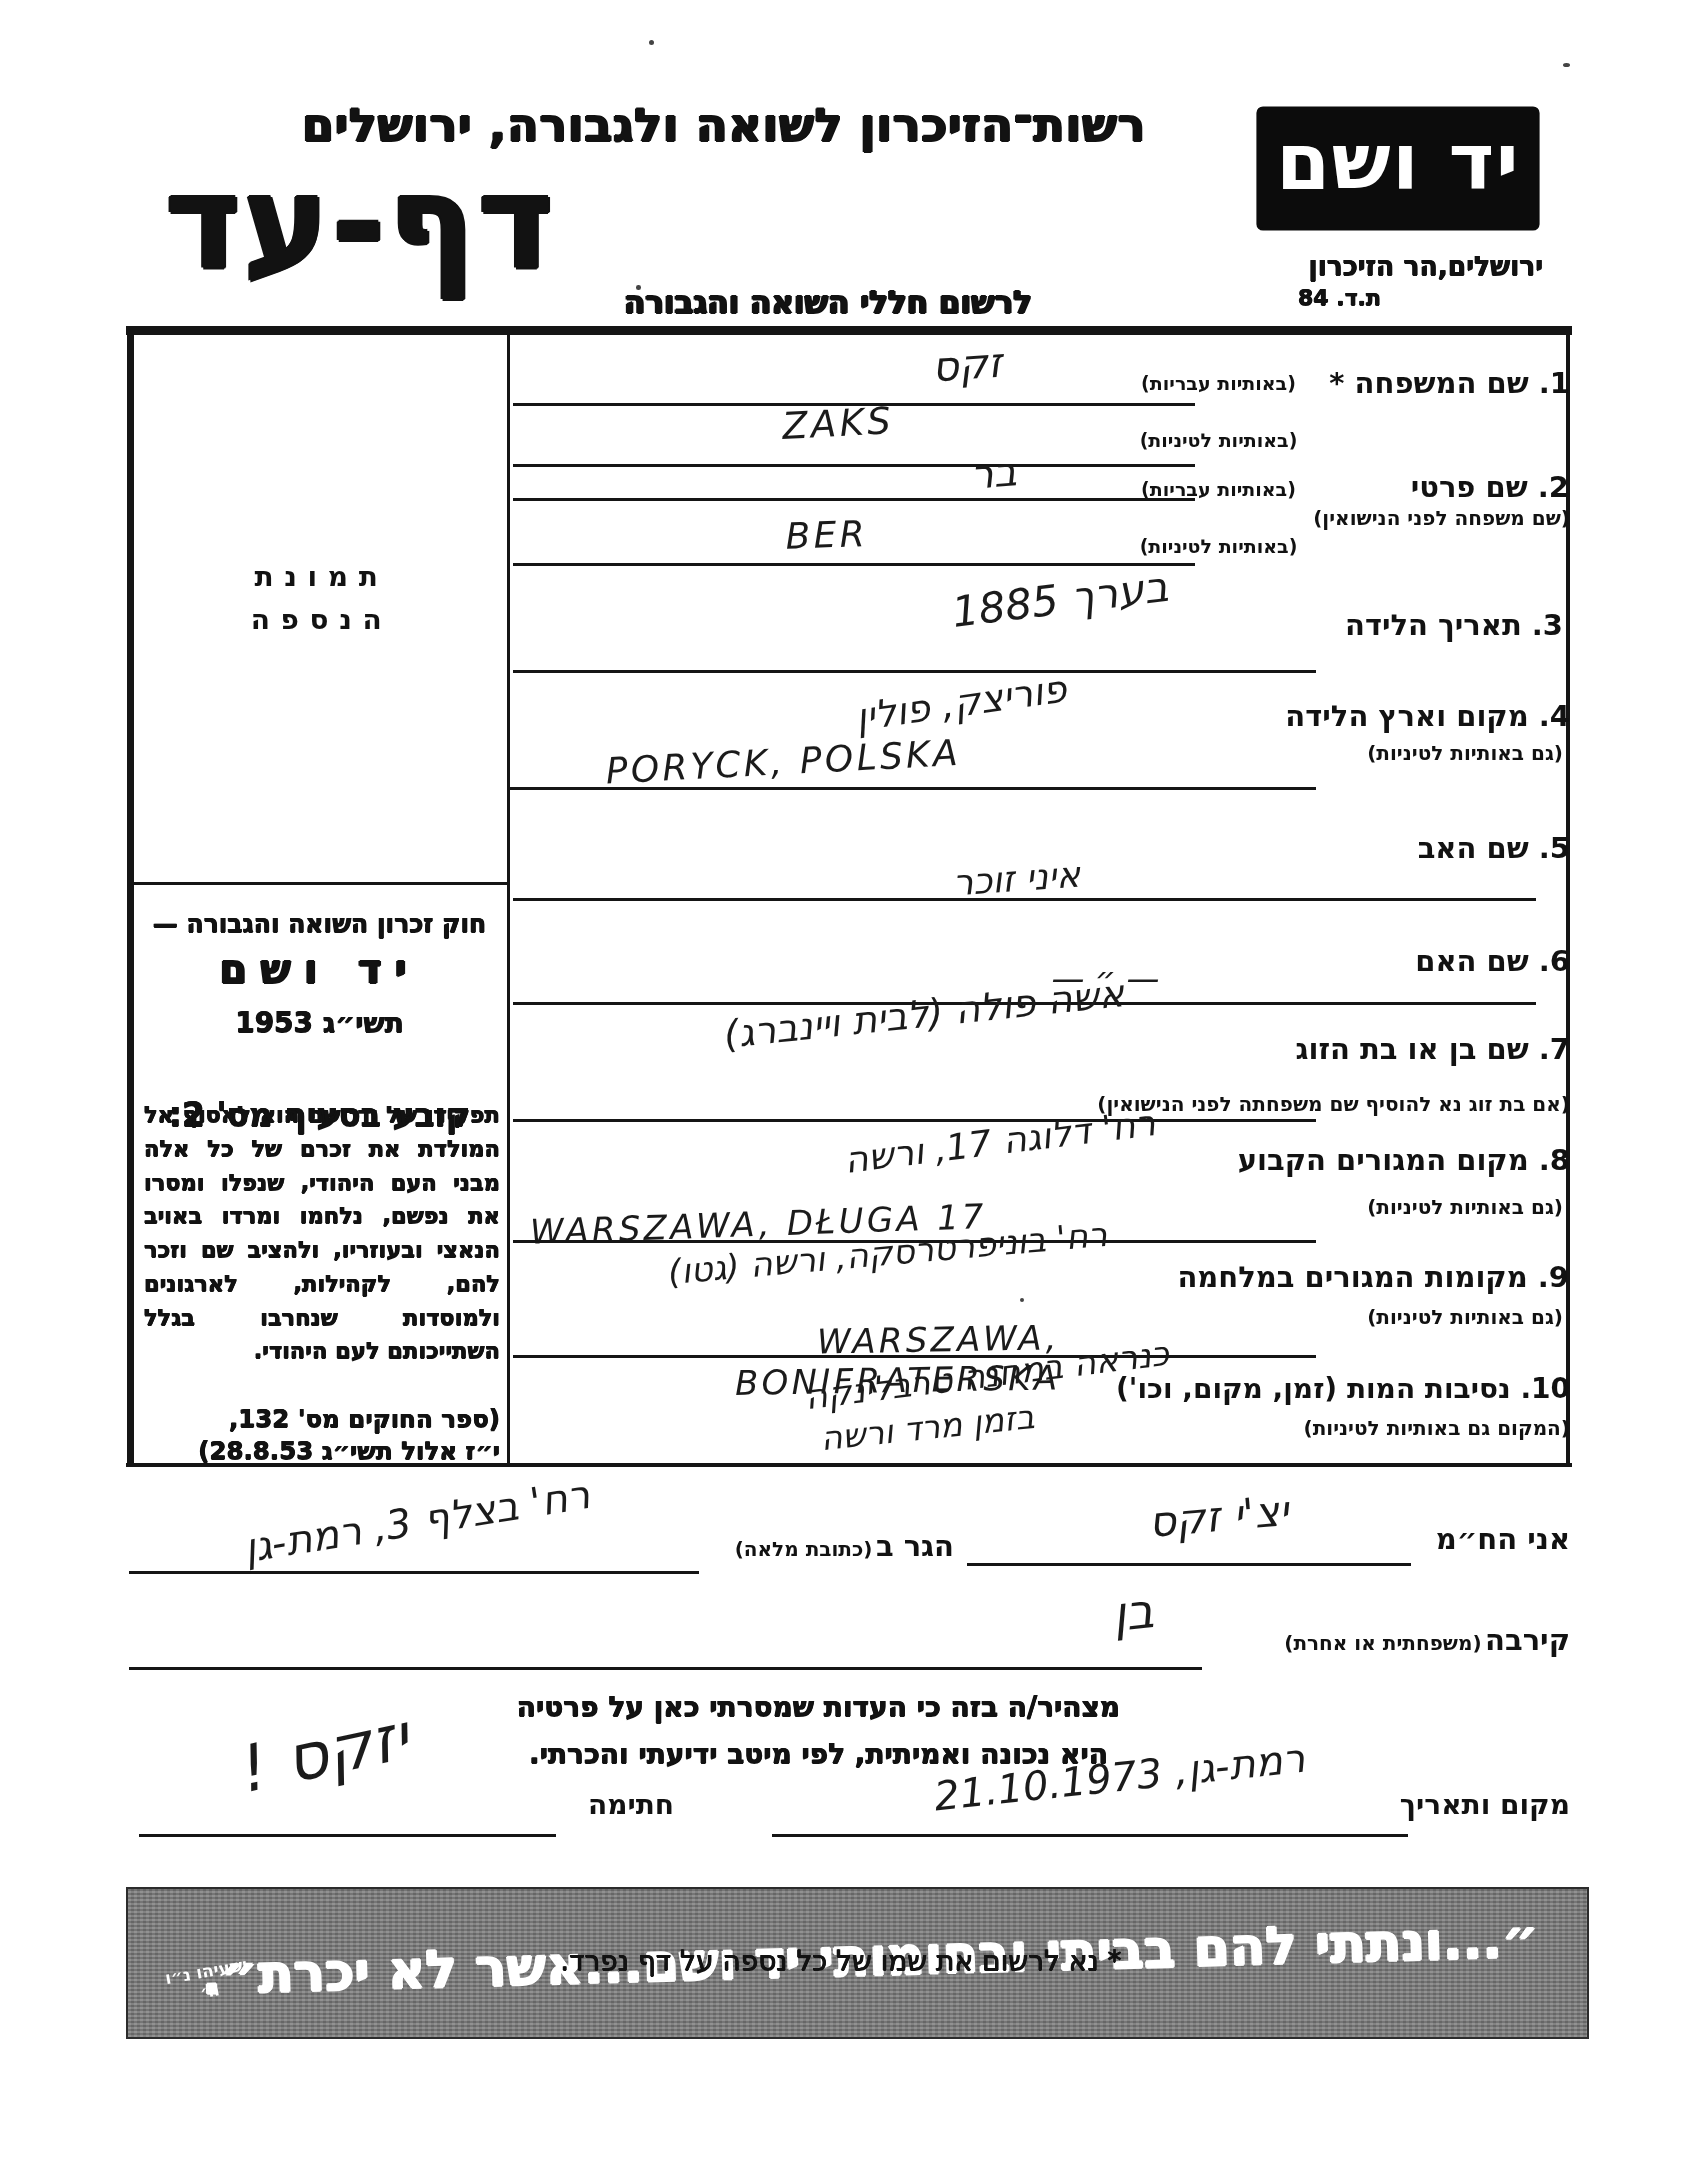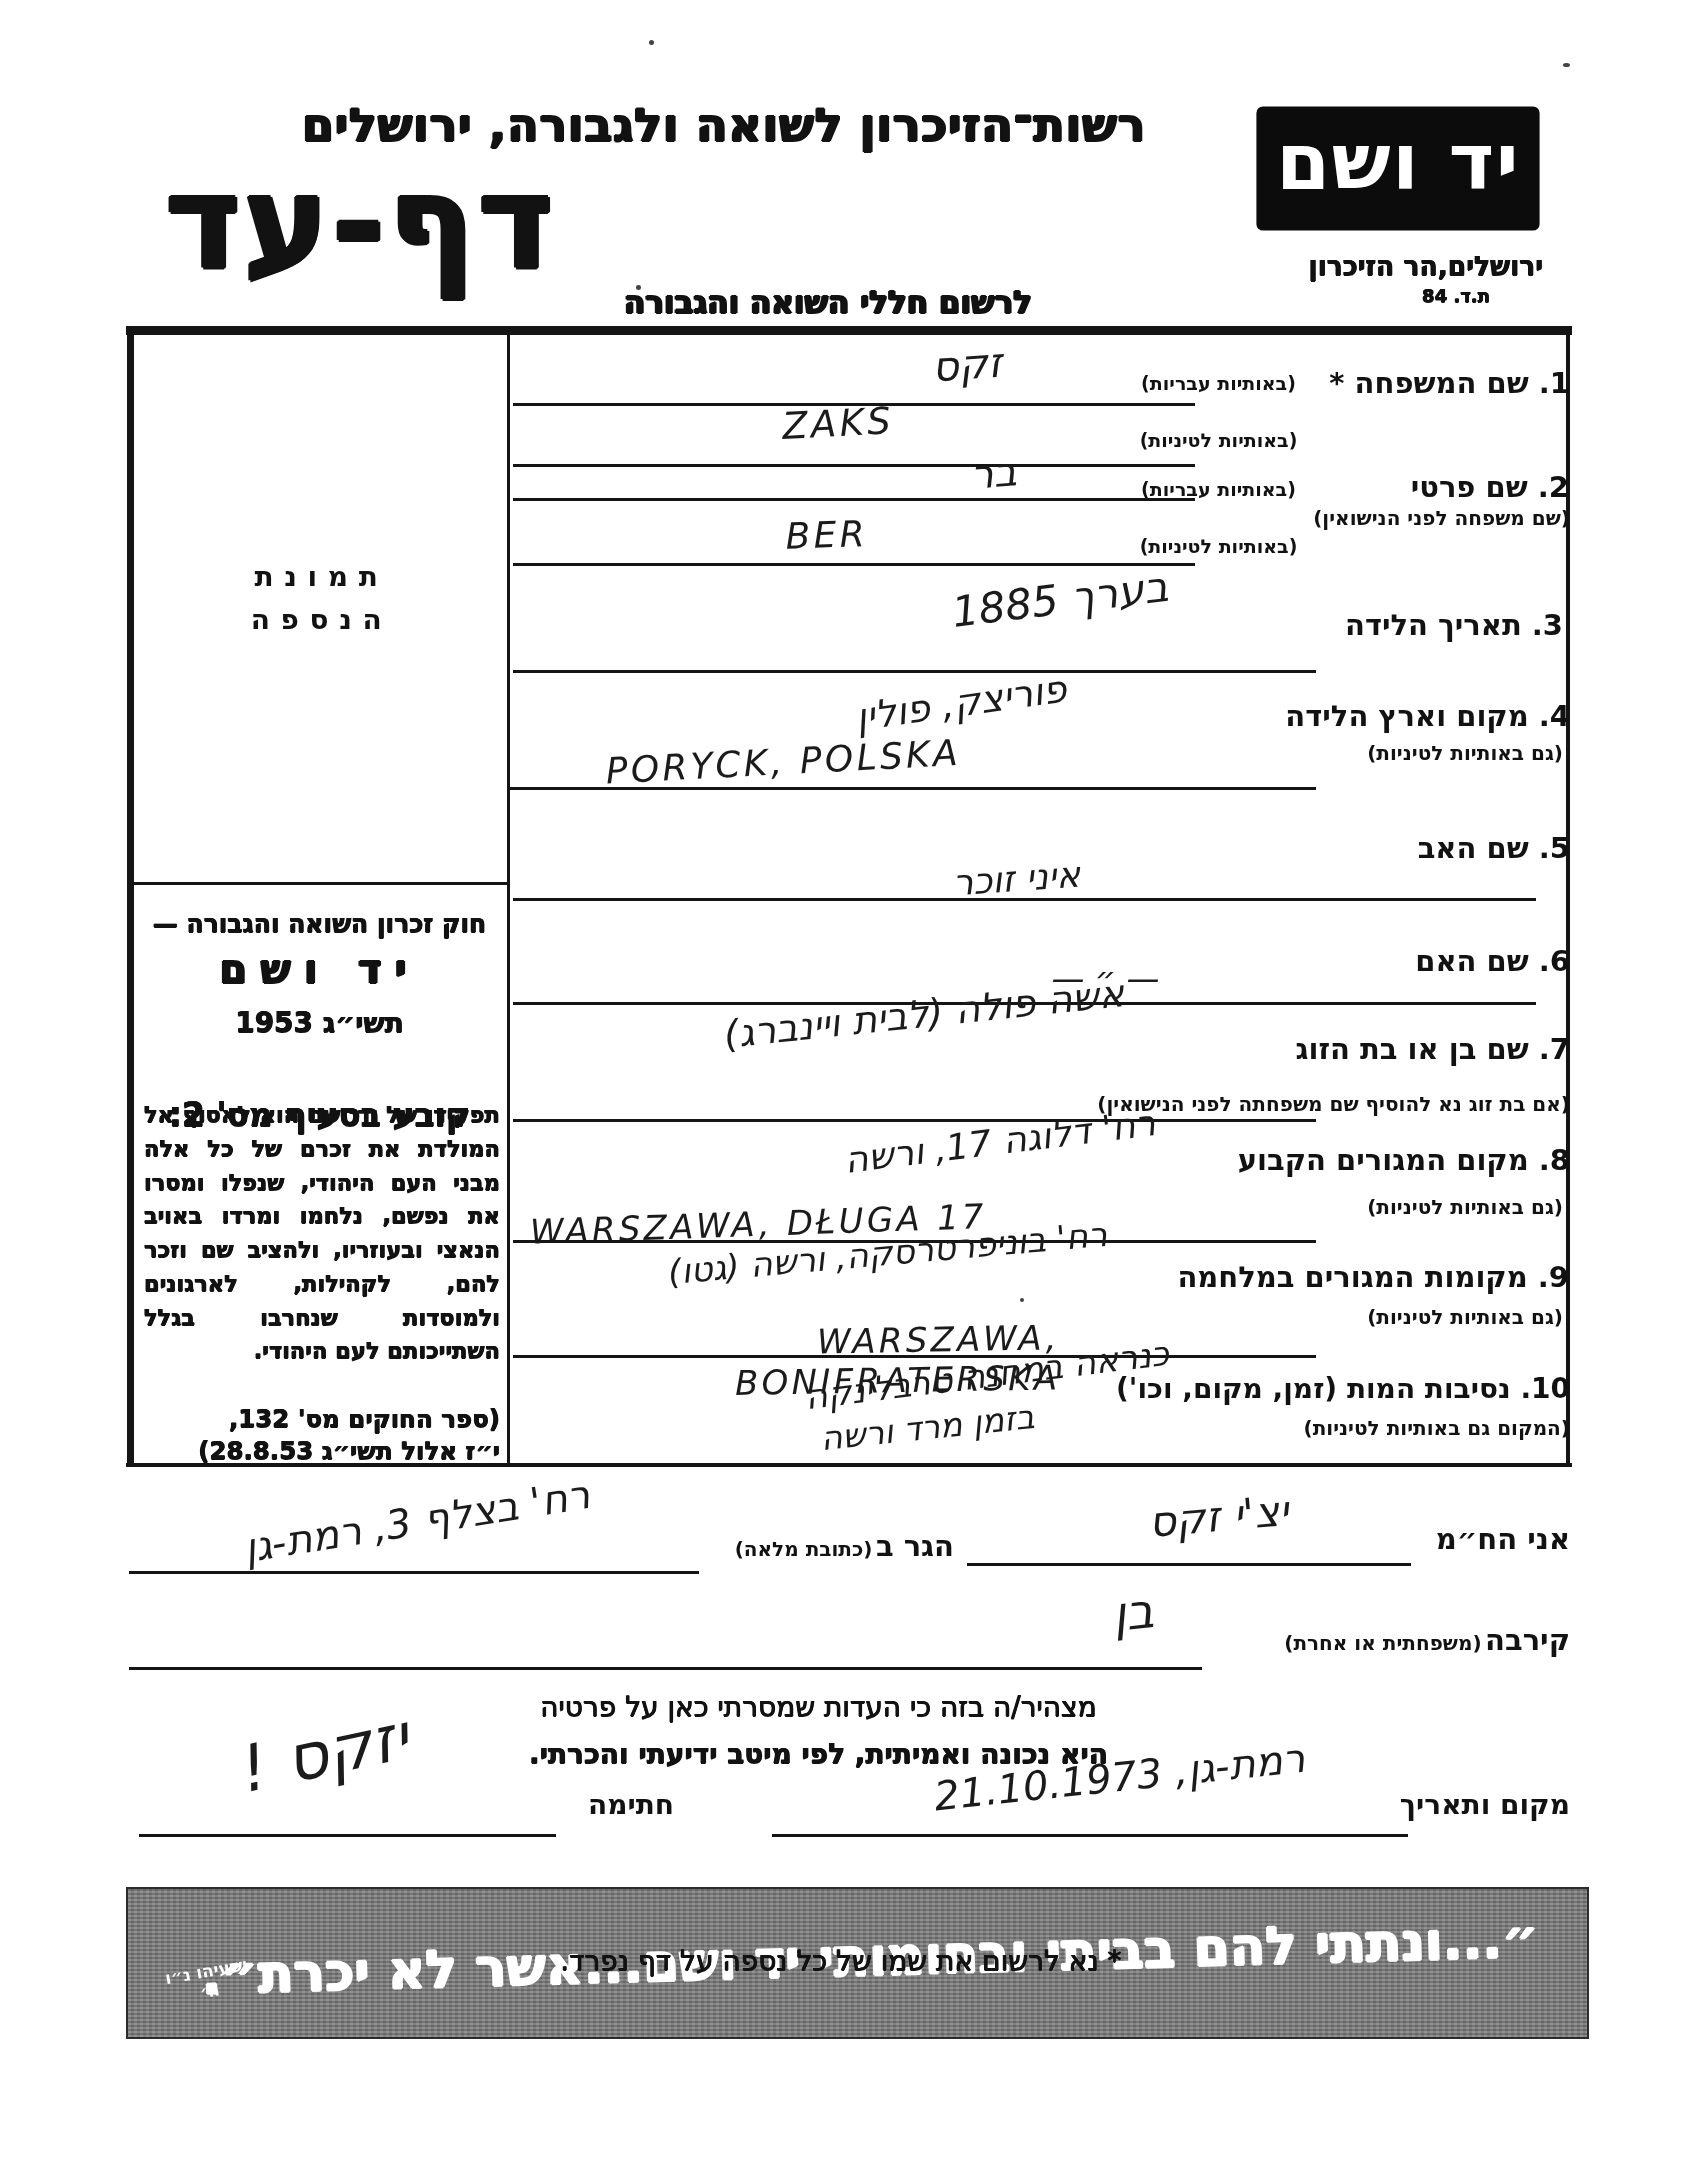--- a/index.html
+++ b/index.html
@@ -49,21 +49,21 @@
 
   <div class="abs center fat2" style="left:550px;top:284px;width:556px;font-size:31px;font-weight:bold;">לרשום חללי השואה והגבורה</div>
 
   <div class="abs fat3" style="left:132px;top:159px;width:457px;font-size:129px;font-weight:bold;text-align:center;line-height:1.0;letter-spacing:2.6px;">דף-עד</div>
 
   <div class="abs logo-box center" style="left:1259px;top:109px;width:278px;height:119px;">
     <span style="display:block;font-size:78px;font-weight:bold;line-height:106px;letter-spacing:1.3px;">יד ושם</span>
   </div>
 
   <div class="abs right fat1" style="left:1245px;top:250px;width:298px;font-size:26.5px;font-weight:bold;">ירושלים,הר הזיכרון</div>
-  <div class="abs fat1" style="left:1298px;top:285px;width:192px;font-size:18px;font-weight:bold;text-align:right;">ת.ד. 84</div>
+  <div class="abs fat1" style="left:1298px;top:285px;width:192px;font-size:22px;font-weight:bold;text-align:left;">ת.ד. 84</div>
 
   <div class="hline" style="left:126px;top:326px;width:1446px;height:9.3px;"></div>
 
   <div class="vline" style="left:127px;top:326px;width:6.6px;height:1141px;"></div>
   <div class="vline" style="left:1566px;top:326px;width:4px;height:1138px;"></div>
   <div class="vline" style="left:507px;top:326px;width:3.3px;height:1141px;"></div>
   <div class="hline" style="left:126px;top:1463px;width:1446px;height:4px;"></div>
 
   <div class="abs center" style="left:199px;top:560px;width:245px;font-size:28px;font-weight:bold;letter-spacing:10.6px;">תמונת</div>
   <div class="abs center" style="left:199px;top:603px;width:245px;font-size:28px;font-weight:bold;letter-spacing:10.6px;">הנספה</div>
@@ -146,21 +146,21 @@
   <div class="abs hand center" style="left:119px;top:1498px;width:596px;font-size:40px;transform:rotate(-9deg);">רח' בצלף 3, רמת-גן</div>
   <div class="hline" style="left:129px;top:1571px;width:570px;"></div>
 
   <div class="abs right" style="left:1206px;top:1623px;width:364px;white-space:nowrap;">
     <span class="label" style="font-size:29px;">קירבה</span>
     <span class="hint" style="font-size:20px;">(משפחתית או אחרת)</span>
   </div>
   <div class="abs hand center" style="left:1060px;top:1584px;width:146px;font-size:48px;transform:rotate(-6deg);">בן</div>
   <div class="hline" style="left:129px;top:1667px;width:1073px;"></div>
 
-  <div class="abs center fat1" style="left:484px;top:1690px;width:669px;font-size:28px;font-weight:normal;">מצהיר/ה בזה כי העדות שמסרתי כאן על פרטיה</div>
+  <div class="abs center fat1" style="left:484px;top:1690px;width:669px;font-size:28px;font-weight:bold;">מצהיר/ה בזה כי העדות שמסרתי כאן על פרטיה</div>
   <div class="abs center fat1" style="left:484px;top:1737px;width:669px;font-size:28px;font-weight:bold;">היא נכונה ואמיתית, לפי מיטב ידיעתי והכרתי.</div>
 
   <div class="abs label right" style="left:1418px;top:1788px;width:152px;font-size:28px;">מקום ותאריך</div>
   <div class="abs hand center" style="left:815px;top:1754px;width:609px;font-size:40px;transform:rotate(-6deg);">רמת-גן, 21.10.1973</div>
   <div class="hline" style="left:772px;top:1834px;width:636px;"></div>
 
   <div class="abs label right" style="left:568px;top:1788px;width:106px;font-size:28px;">חתימה</div>
   <div class="abs hand center" style="left:172px;top:1716px;width:305px;font-size:64px;transform:rotate(-12deg);">יזקס !</div>
   <div class="hline" style="left:139px;top:1834px;width:417px;"></div>
 

